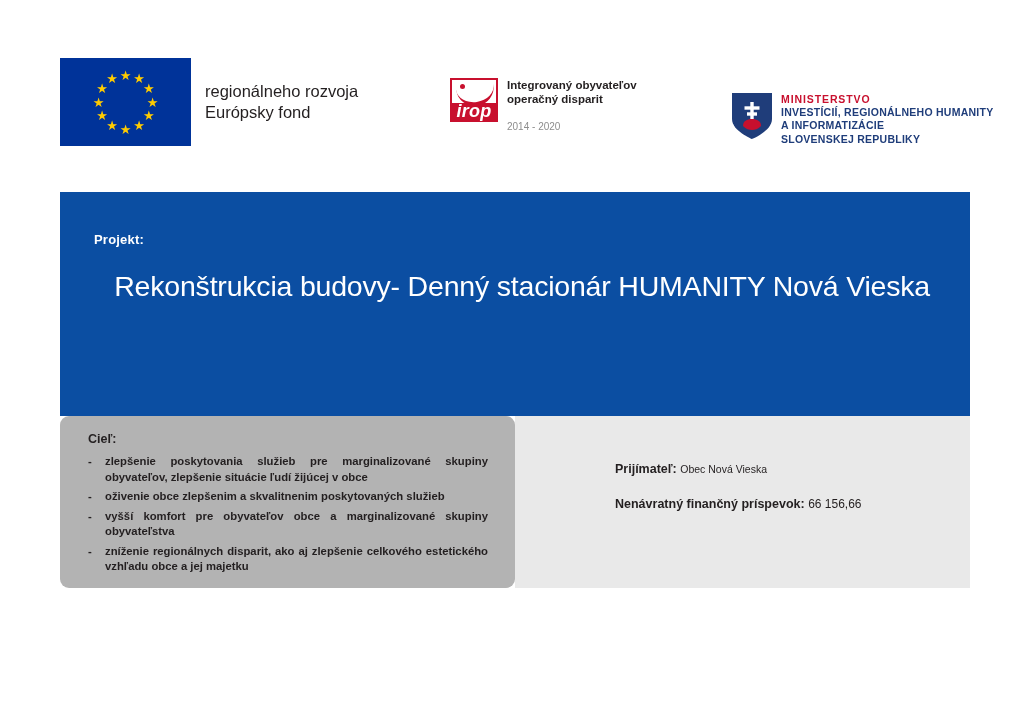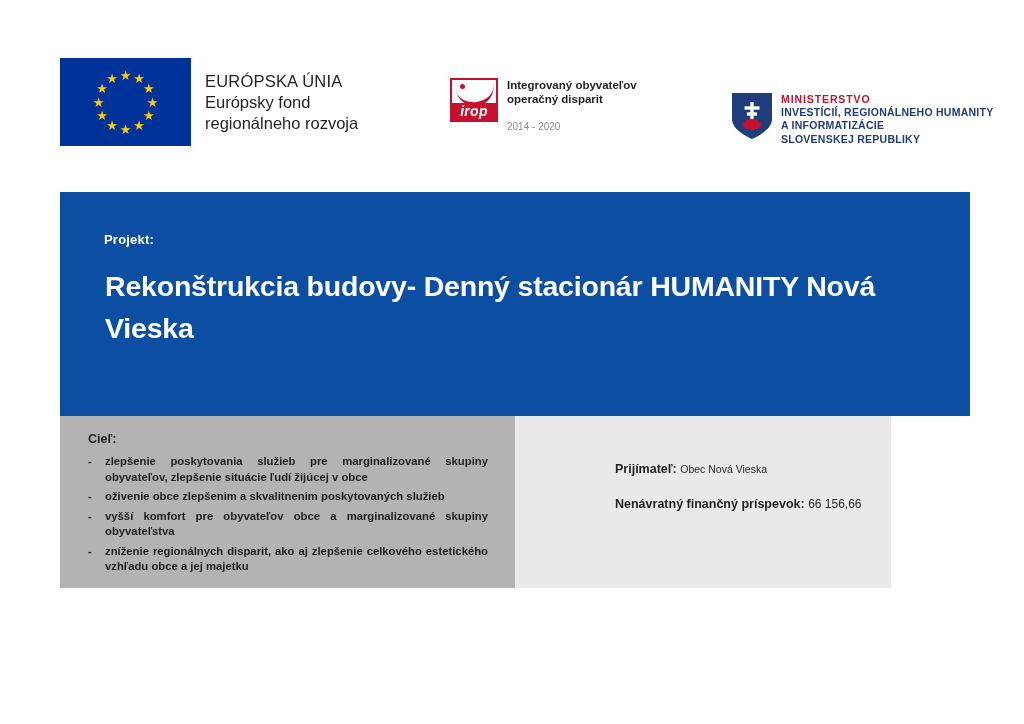--- a/index.html
+++ b/index.html
@@ -87,21 +87,21 @@
   }
   .irop-mark .word {
     position: absolute;
     left: 0; right: 0; bottom: 0px;
     height: 17px;
     line-height: 17px;
     text-align: center;
     color: #ffffff;
     font-style: italic;
     font-weight: bold;
-    font-size: 14px;
+    font-size: 18px;
     letter-spacing: .3px;
   }
   .irop-mark .swoosh {
     position: absolute;
     left: 5px;
     top: 6px;
     width: 38px;
     height: 16px;
     border-bottom: 4px solid #c8102e;
     border-radius: 0 0 20px 20px;
@@ -162,58 +162,60 @@
     position: absolute;
     left: 60px;
     top: 192px;
     width: 910px;
     height: 224px;
     background: #0b4ea2;
     color: #ffffff;
   }
   .title-band .label {
     position: absolute;
-    left: 44px;
+    left: 34px;
     top: 40px;
     font-size: 13px;
     font-weight: bold;
     letter-spacing: .2px;
   }
   .title-band .title {
     position: absolute;
     left: 45px;
     top: 73px;
     right: 40px;
     font-size: 28.5px;
-    font-weight: bold;
+    font-weight: normal;
     line-height: 42px;
     letter-spacing: -.2px;
+    text-align: right;
   }
 
   
   .info-band {
     position: absolute;
     left: 60px;
     top: 416px;
     width: 910px;
     height: 172px;
   }
   .info-left {
     position: absolute;
     left: 0;
     top: 0;
     width: 455px;
     height: 172px;
     background: #b3b3b3;
+    border-radius: 9px;
   }
   .info-right {
     position: absolute;
     left: 455px;
     top: 0;
-    width: 376px;
+    width: 455px;
     height: 172px;
     background: #e9e9e9;
   }
 
   .goal-title {
     position: absolute;
     left: 28px;
     top: 16px;
     font-size: 12.5px;
     font-weight: bold;
@@ -277,23 +279,22 @@
           <span class="eu-star" style="left: 82.3827px; top: 51px;">★</span>
           <span class="eu-star" style="left: 72.5px; top: 60.8827px;">★</span>
           <span class="eu-star" style="left: 59px; top: 64.5px;">★</span>
           <span class="eu-star" style="left: 45.5px; top: 60.8827px;">★</span>
           <span class="eu-star" style="left: 35.6173px; top: 51px;">★</span>
           <span class="eu-star" style="left: 32px; top: 37.5px;">★</span>
           <span class="eu-star" style="left: 35.6173px; top: 24px;">★</span>
           <span class="eu-star" style="left: 45.5px; top: 14.1173px;">★</span>
         </div>
       <div class="eu-text">
-        <div class="l1">EURÓPSKA ÚNIA</div>
+        <div>regionálneho rozvoja</div>
         <div>Európsky fond</div>
-        <div>regionálneho rozvoja</div>
       </div>
     </div>
 
     <div class="irop-logo">
       <div class="irop-mark">
         <div class="swoosh"></div>
         <div class="dot"></div>
         <div class="band"></div>
         <div class="word">irop</div>
       </div>

